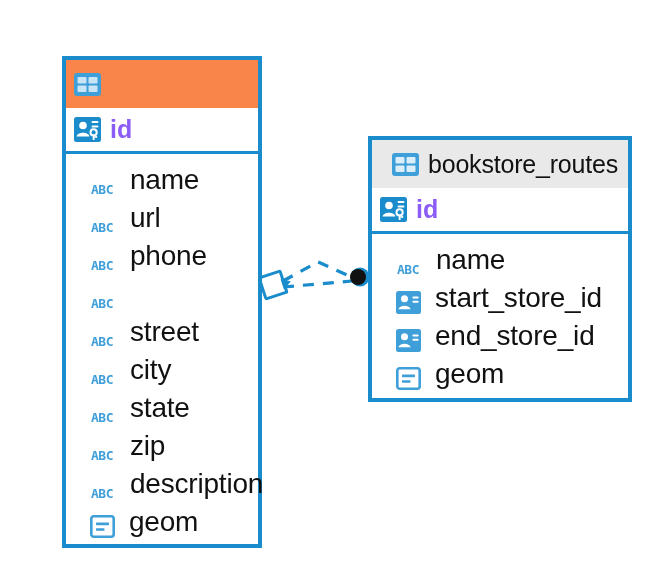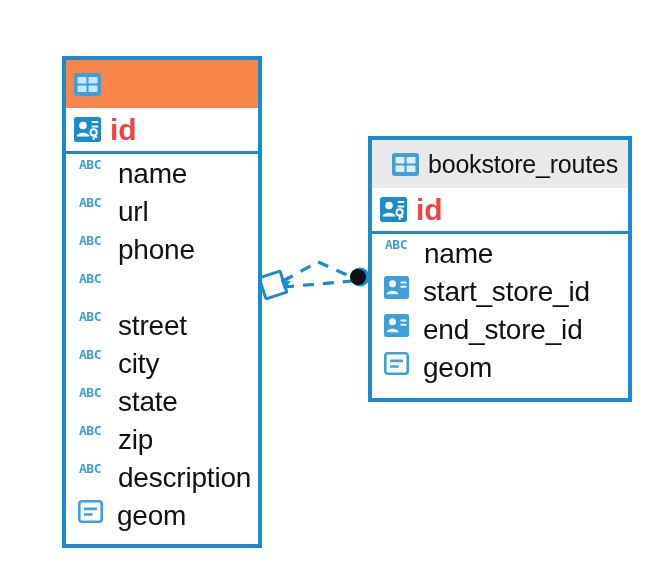--- a/index.html
+++ b/index.html
@@ -70,38 +70,38 @@
     display: flex;
     align-items: center;
     gap: 9px;
     padding: 0 8px;
     height: 46px;
     flex: none;
     border-bottom: 3px solid #1a8ccc;
     background: #ffffff;
   }
   .pk-label {
-    font-size: 30px;
+    font-size: 25px;
     font-weight: bold;
-    color: #ef4444;
+    color: #8b5cf6;
   }
 
   .field-list {
     flex: 1 1 auto;
     display: flex;
     flex-direction: column;
     padding-top: 4px;
     background: #ffffff;
   }
   .field-row {
     box-sizing: border-box;
     display: flex;
-    align-items: flex-start;
+    align-items: flex-end;
     gap: 9px;
-    padding: 0 12px;
+    padding: 0 24px;
     height: 38px;
     flex: none;
   }
   .field-label {
     font-size: 28px;
     color: #111111;
     white-space: nowrap;
     letter-spacing: -0.2px;
   }
 

